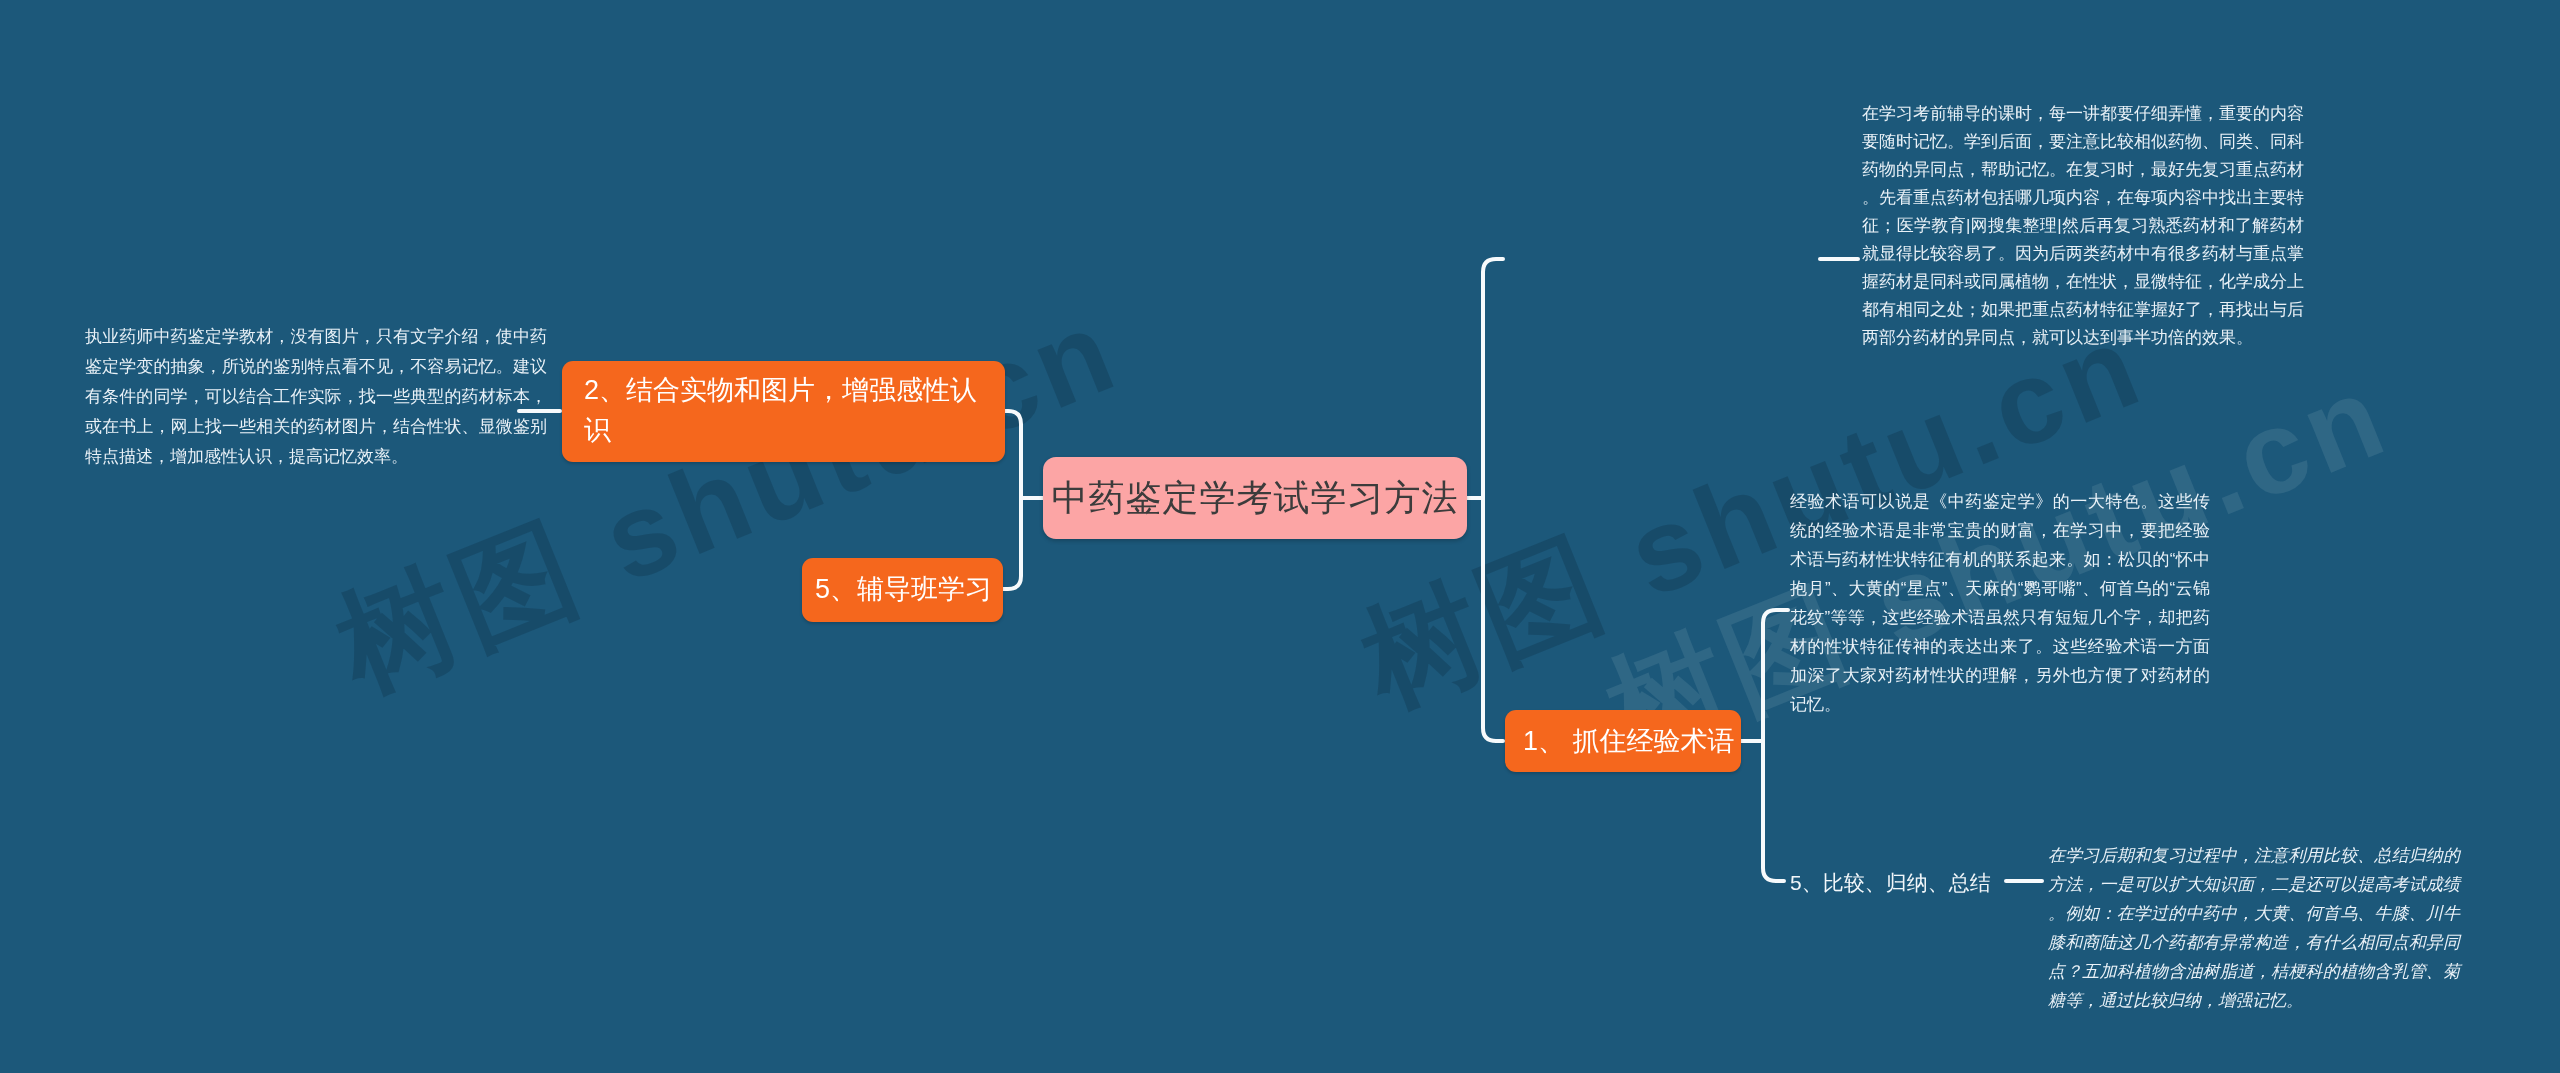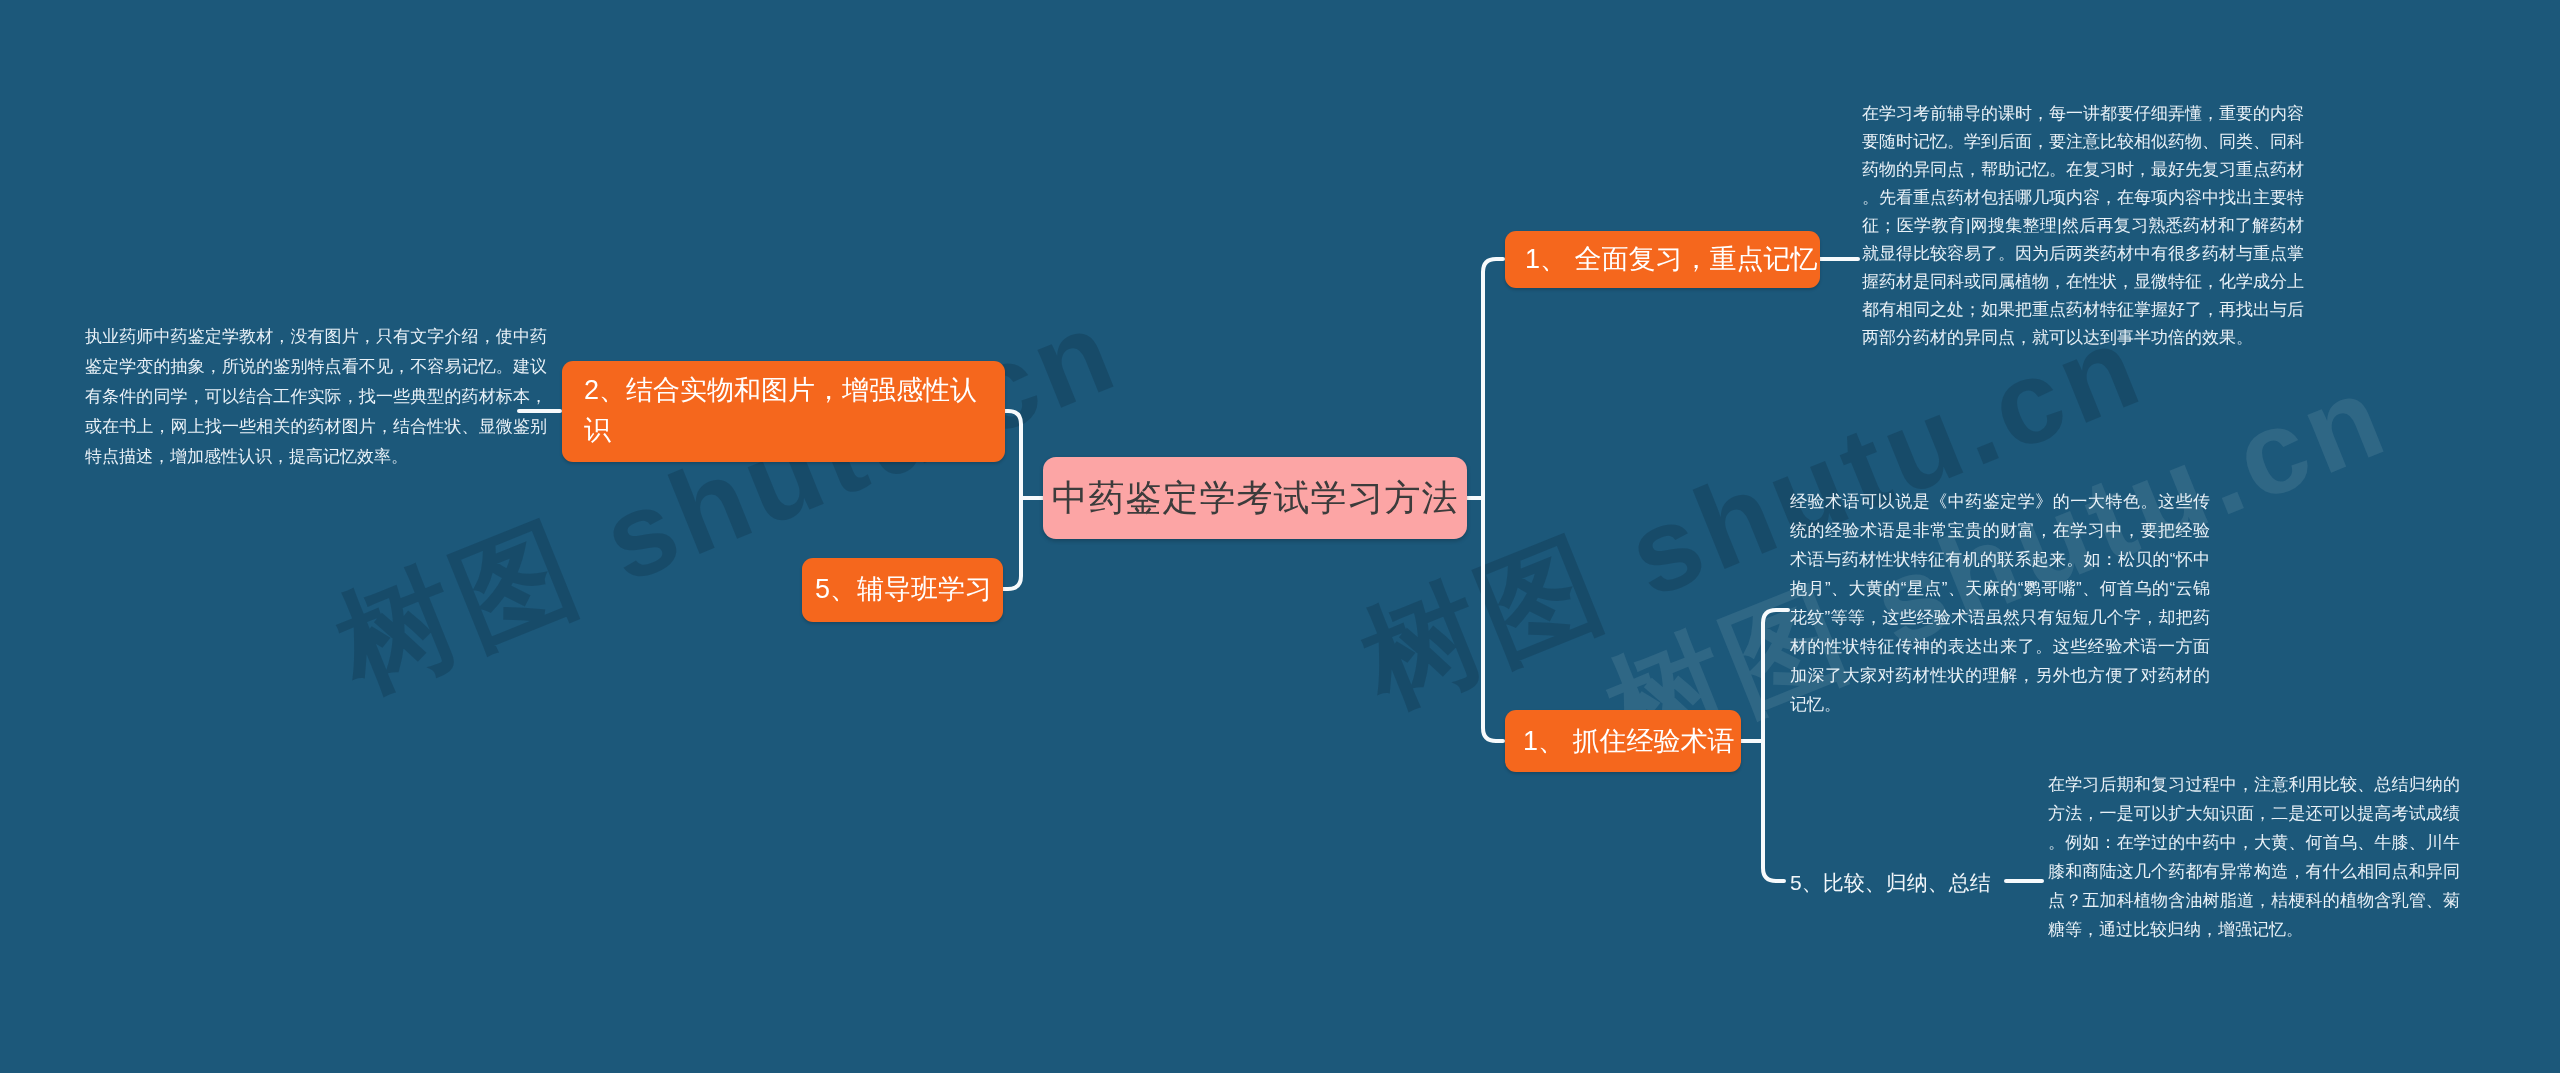--- a/index.html
+++ b/index.html
@@ -51,35 +51,32 @@
 
     <path d="M 1788 610 H 1776 Q 1763 610 1763 623 V 868 Q 1763 881 1776 881 H 1784"></path>
 
     <path d="M 2006 881 H 2042"></path>
   </svg>
 
   <div class="node central" style="left:1043px;top:457px;width:424px;height:82px;">
     <span>中药鉴定学考试学习方法</span>
   </div>
 
-  <div class="node orange" style="left:1505px;top:231px;width:315px;height:57px;padding:8px 0 0 20px;">
-    <span class="lbl">1、 全面复习，重点记忆</span>
-  </div>
   <div class="para" style="left:1862px;top:100px;width:442px;line-height:28px;">在学习考前辅导的课时，每一讲都要仔细弄懂，重要的内容要随时记忆。学到后面，要注意比较相似药物、同类、同科药物的异同点，帮助记忆。在复习时，最好先复习重点药材。先看重点药材包括哪几项内容，在每项内容中找出主要特征；医学教育|网搜集整理|然后再复习熟悉药材和了解药材就显得比较容易了。因为后两类药材中有很多药材与重点掌握药材是同科或同属植物，在性状，显微特征，化学成分上都有相同之处；如果把重点药材特征掌握好了，再找出与后两部分药材的异同点，就可以达到事半功倍的效果。</div>
 
   <div class="node orange" style="left:562px;top:361px;width:443px;height:101px;padding:9px 22px 0 22px;">
     <span class="lbl">2、结合实物和图片，增强感性认识</span>
   </div>
   <div class="para" style="left:85px;top:322px;width:462px;line-height:30px;">执业药师中药鉴定学教材，没有图片，只有文字介绍，使中药鉴定学变的抽象，所说的鉴别特点看不见，不容易记忆。建议有条件的同学，可以结合工作实际，找一些典型的药材标本，或在书上，网上找一些相关的药材图片，结合性状、显微鉴别特点描述，增加感性认识，提高记忆效率。</div>
 
   <div class="node orange" style="left:802px;top:558px;width:201px;height:64px;padding:11px 0 0 13px;">
     <span class="lbl">5、辅导班学习</span>
   </div>
 
   <div class="node orange" style="left:1505px;top:710px;width:236px;height:62px;padding:11px 0 0 18px;">
     <span class="lbl">1、 抓住经验术语</span>
   </div>
   <div class="para" style="left:1790px;top:487px;width:420px;">经验术语可以说是《中药鉴定学》的一大特色。这些传统的经验术语是非常宝贵的财富，在学习中，要把经验术语与药材性状特征有机的联系起来。如：松贝的“怀中抱月”、大黄的“星点”、天麻的“鹦哥嘴”、何首乌的“云锦花纹”等等，这些经验术语虽然只有短短几个字，却把药材的性状特征传神的表达出来了。这些经验术语一方面加深了大家对药材性状的理解，另外也方便了对药材的记忆。</div>
 
   <div class="plain-node" style="left:1790px;top:869px;">5、比较、归纳、总结</div>
-  <div class="para" style="left:2048px;top:770px;width:412px;">在学习后期和复习过程中，注意利用比较、总结归纳的方法，一是可以扩大知识面，二是还可以提高考试成绩。例如：在学过的中药中，大黄、何首乌、牛膝、川牛膝和商陆这几个药都有异常构造，有什么相同点和异同点？五加科植物含油树脂道，桔梗科的植物含乳管、菊糖等，通过比较归纳，增强记忆。</div>
+  <div class="para" style="left:2048px;top:841px;width:412px;font-style:italic;">在学习后期和复习过程中，注意利用比较、总结归纳的方法，一是可以扩大知识面，二是还可以提高考试成绩。例如：在学过的中药中，大黄、何首乌、牛膝、川牛膝和商陆这几个药都有异常构造，有什么相同点和异同点？五加科植物含油树脂道，桔梗科的植物含乳管、菊糖等，通过比较归纳，增强记忆。</div>
 
 </div>
 
 </body></html>

